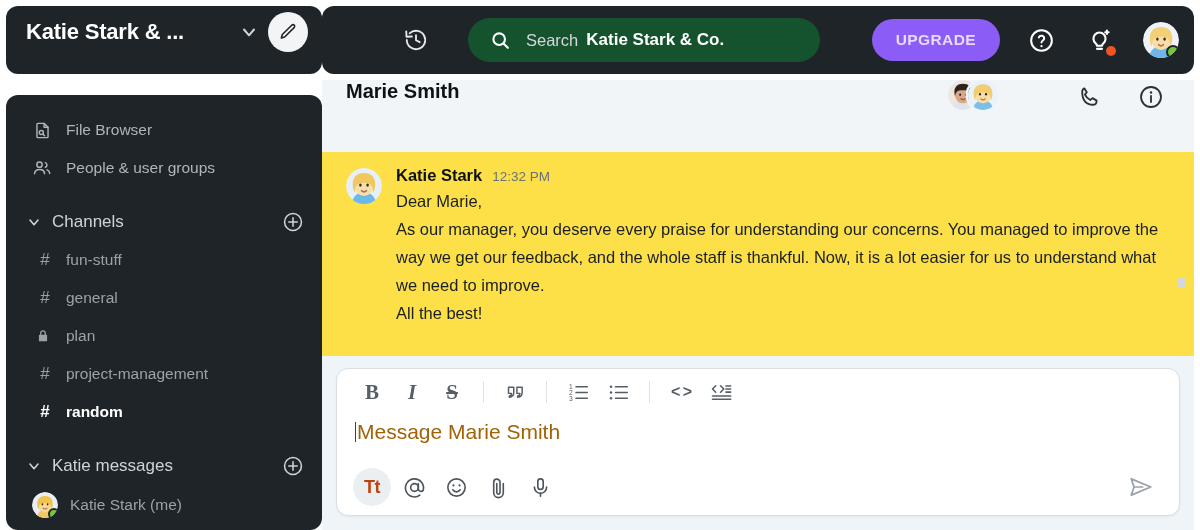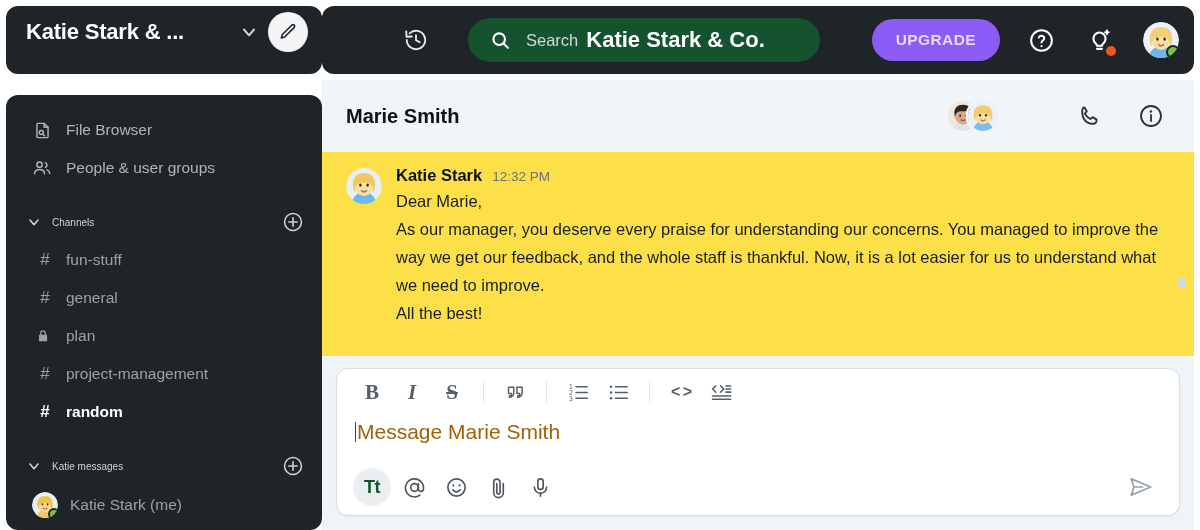--- a/index.html
+++ b/index.html
@@ -77,21 +77,21 @@
     font-size: 15.5px;
   }
   .nav-item .ico { width: 20px; height: 20px; flex:0 0 20px; display:flex; align-items:center; justify-content:center; color:#aeb5bc; }
   .section-head {
     display: flex;
     align-items: center;
     height: 38px;
     padding: 0 18px 0 26px;
     margin-top: 16px;
     color: #cdd3d9;
-    font-size: 10px;
+    font-size: 17px;
   }
   .section-head .caret { width: 18px; flex:0 0 18px; display:flex; align-items:center; color:#cdd3d9; margin-left:-6px;}
   .section-head .label { flex: 1; margin-left: 8px; }
   .section-head .plus { width: 22px; height: 22px; flex:0 0 22px; color:#cdd3d9; }
   .chan-item {
     display: flex;
     align-items: center;
     height: 38px;
     padding: 0 16px 0 30px;
     color: #9aa2aa;
@@ -149,21 +149,21 @@
     background: #14532d;
     border-radius: 22px;
     display: flex;
     align-items: center;
     gap: 14px;
     padding: 0 22px;
     margin-left: 22px;
   }
   .searchbox .s-ico { width:22px; height:22px; flex:0 0 22px; color:#ffffff; display:flex; align-items:center;}
   .search-label { color:#d4d8dc; font-size:16.5px; }
-  .search-value { color:#ffffff; font-size:22px; font-weight:bold; margin-left:-6px;}
+  .search-value { color:#ffffff; font-size:17px; font-weight:bold; margin-left:-6px;}
   .topbar-spacer { flex: 1; }
   .upgrade {
     background: #8b5cf6;
     color: #e9d9ff;
     font-size: 15.5px;
     font-weight: bold;
     letter-spacing: 0.4px;
     border-radius: 22px;
     height: 42px;
     padding: 0 24px;
@@ -179,21 +179,21 @@
     background: #ffffff;
     display: flex;
     flex-direction: column;
     position: relative;
     overflow: hidden;
   }
   .chat-header {
     height: 72px;
     background: #f1f5f8;
     display: flex;
-    align-items: center;
+    align-items: flex-start;
     padding: 0 26px 0 24px;
     gap: 0;
   }
   .chat-title { font-size: 20px; font-weight: bold; color:#0e1216; flex:1; }
   .head-avatars { display:flex; align-items:center; margin-right: 46px; }
   .head-avatars .avatar:nth-child(2) { margin-left: -10px; box-shadow: 0 0 0 2.5px #f1f5f8; }
   .hdr-icon { width:34px; height:34px; display:flex; align-items:center; justify-content:center; color:#2b3136; margin-left:28px; }
 
   .messages {
     flex: 1;
@@ -599,21 +599,21 @@
               </span>
             </div>
           </div>
 
           <div class="msg-input">
             <span class="caret-bar"></span>
             <span class="placeholder">Message Marie Smith</span>
           </div>
 
           <div class="act-bar">
-            <div class="act-btn active" style="font-weight:bold;font-size:18px;letter-spacing:-0.5px;color:#14532d;">
+            <div class="act-btn active" style="font-weight:bold;font-size:18px;letter-spacing:-0.5px;color:#c2410c;">
               <span>Tt</span>
             </div>
             <div class="act-btn">
               <span>
                 <svg width="23" height="23" viewBox="0 0 24 24" fill="none" stroke="currentColor" stroke-width="1.7" stroke-linecap="round">
                     <circle cx="12" cy="12" r="4"></circle>
                     <path d="M16 8v5.2a2.8 2.8 0 0 0 5.1 1.6A9.4 9.4 0 1 0 17.6 20"></path>
                   </svg>
               </span>
             </div>

